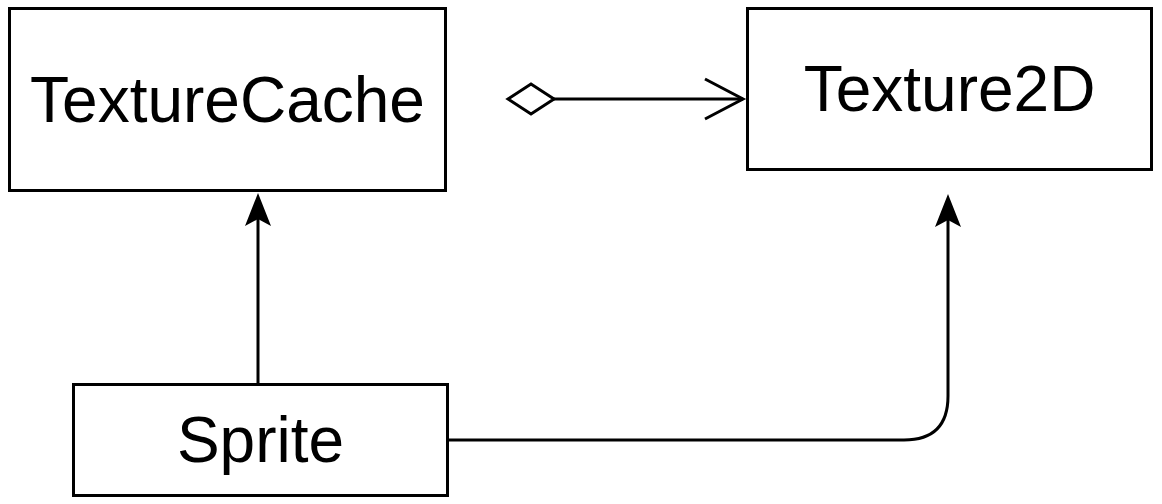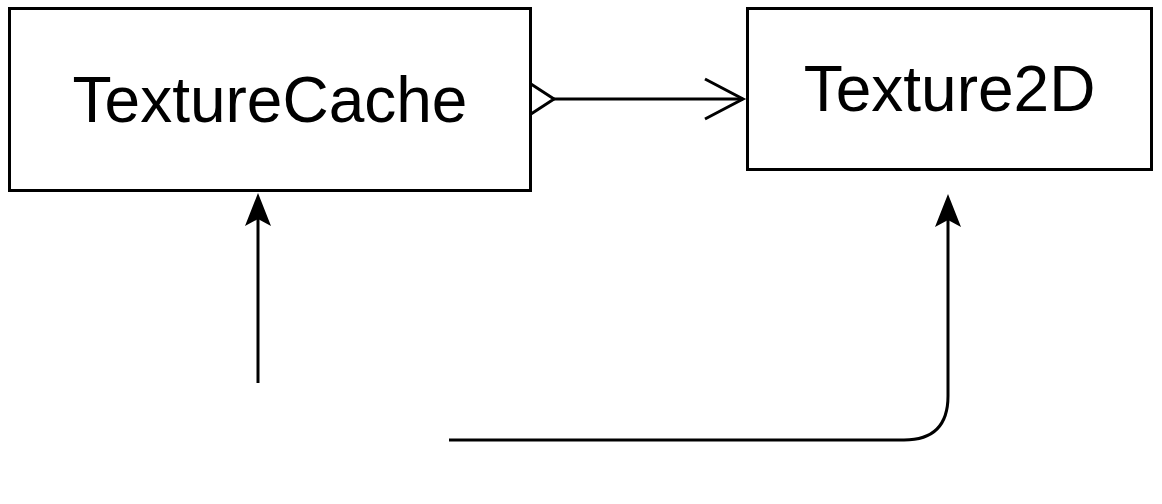--- a/index.html
+++ b/index.html
@@ -33,21 +33,21 @@
     justify-content: center;
     z-index: 2;
   }
   .class-label {
     font-size: 64px;
     line-height: 1;
     color: #000000;
     white-space: nowrap;
     letter-spacing: 0px;
   }
-  #box-texturecache { left: 8px;   top: 7px;   width: 524px; height: 185px; }
+  #box-texturecache { left: 8px;   top: 7px;   width: 439px; height: 185px; }
   #box-texture2d   { left: 746px; top: 7px;   width: 407px; height: 164px; }
   #box-sprite      { left: 72px;  top: 383px; width: 377px; height: 114px; }
 </style>
 </head>
 <body>
 
 <div class="canvas">
 
   <svg class="edge-layer" viewBox="0 0 1162 504" xmlns="http://www.w3.org/2000/svg">
 
@@ -69,14 +69,17 @@
   </svg>
 
   <div class="class-box" id="box-texturecache">
     <span class="class-label">TextureCache</span>
   </div>
 
   <div class="class-box" id="box-texture2d">
     <span class="class-label">Texture2D</span>
   </div>
 
+  <div class="class-box" id="box-sprite">
+    <span class="class-label">Sprite</span>
+  </div>
 
 </div>
 
 </body></html>

